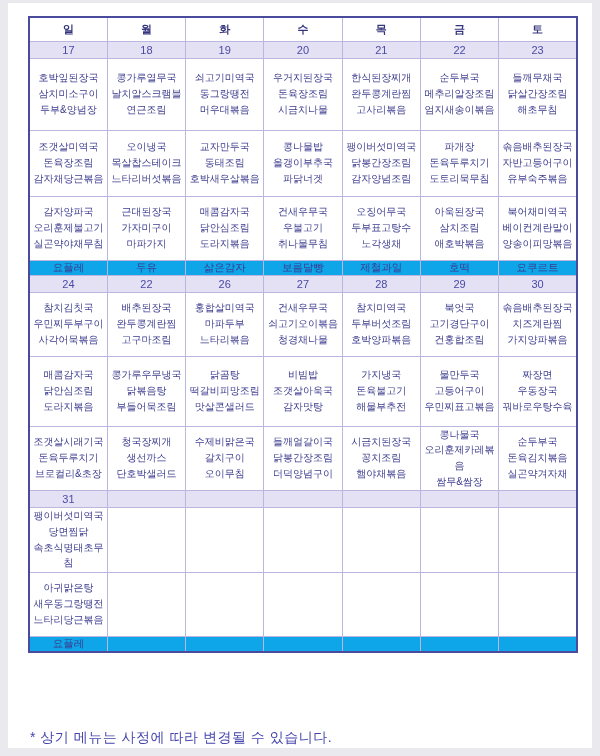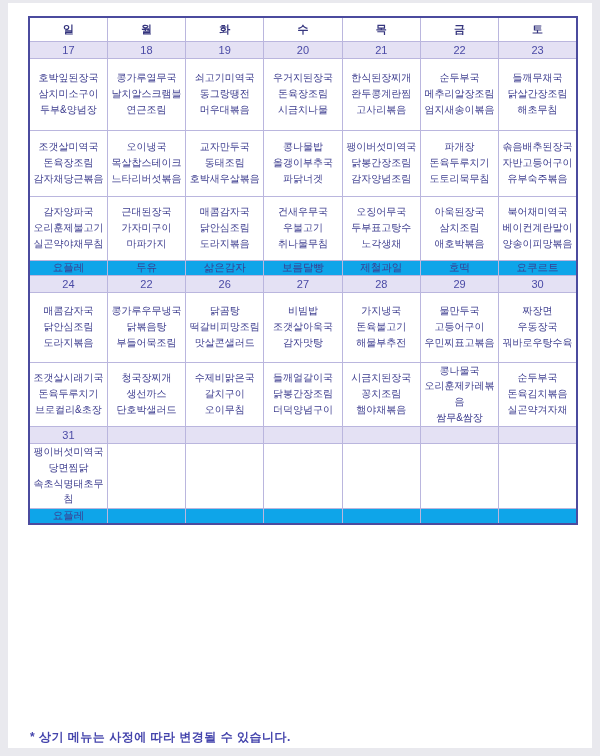--- a/index.html
+++ b/index.html
@@ -54,22 +54,22 @@
   }
   tr.snack-row td {
     font-size: 10.5px;
     height: 15px;
     background: #0ea5e9;
     color: #3c3c8e;
   }
   .footer-note {
     position: absolute;
     left: 22px; top: 726px;
-    font-size: 12px;
-    font-weight: bold;
+    font-size: 14px;
+    font-weight: normal;
     color: #4444ac;
     letter-spacing: 0.5px;
   }
 </style>
 </head>
 <body>
 
 <div class="page">
   <table class="menu-table">
     <thead>
@@ -173,20 +173,43 @@
         </tr>
         <tr class="date-row">
           <td>24</td>
           <td>22</td>
           <td>26</td>
           <td>27</td>
           <td>28</td>
           <td>29</td>
           <td>30</td>
         </tr>
+        <tr class="meal-row" style="height: 64px;">
+          <td>참치김칫국
+우민찌두부구이
+사각어묵볶음</td>
+          <td>배추된장국
+완두콩계란찜
+고구마조림</td>
+          <td>홍합살미역국
+마파두부
+느타리볶음</td>
+          <td>건새우무국
+쇠고기오이볶음
+청경채나물</td>
+          <td>참치미역국
+두부버섯조림
+호박양파볶음</td>
+          <td>북엇국
+고기경단구이
+건홍합조림</td>
+          <td>솎음배추된장국
+치즈계란찜
+가지양파볶음</td>
+        </tr>
         <tr class="meal-row" style="height: 70px;">
           <td>매콤감자국
 닭안심조림
 도라지볶음</td>
           <td>콩가루우무냉국
 닭볶음탕
 부들어묵조림</td>
           <td>닭곰탕
 떡갈비피망조림
 맛살콘샐러드</td>
@@ -239,20 +262,31 @@
           <td>팽이버섯미역국
 당면찜닭
 속초식명태초무침</td>
           <td></td>
           <td></td>
           <td></td>
           <td></td>
           <td></td>
           <td></td>
         </tr>
+        <tr class="meal-row" style="height: 64px;">
+          <td>아귀맑은탕
+새우동그랑땡전
+느타리당근볶음</td>
+          <td></td>
+          <td></td>
+          <td></td>
+          <td></td>
+          <td></td>
+          <td></td>
+        </tr>
         <tr class="snack-row">
           <td>요플레</td>
           <td></td>
           <td></td>
           <td></td>
           <td></td>
           <td></td>
           <td></td>
         </tr>
       </tbody>

